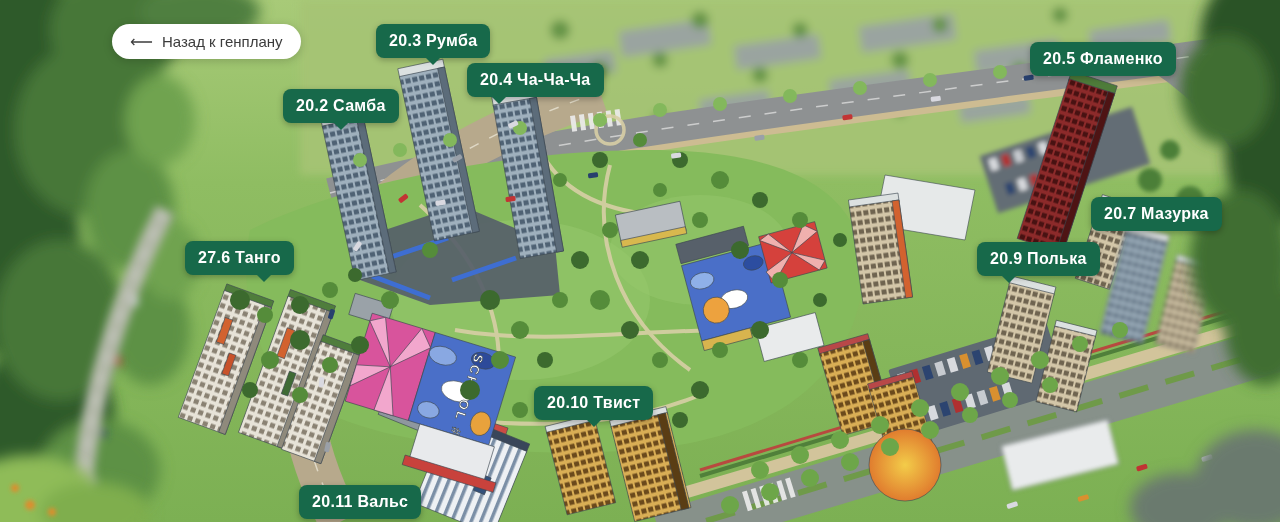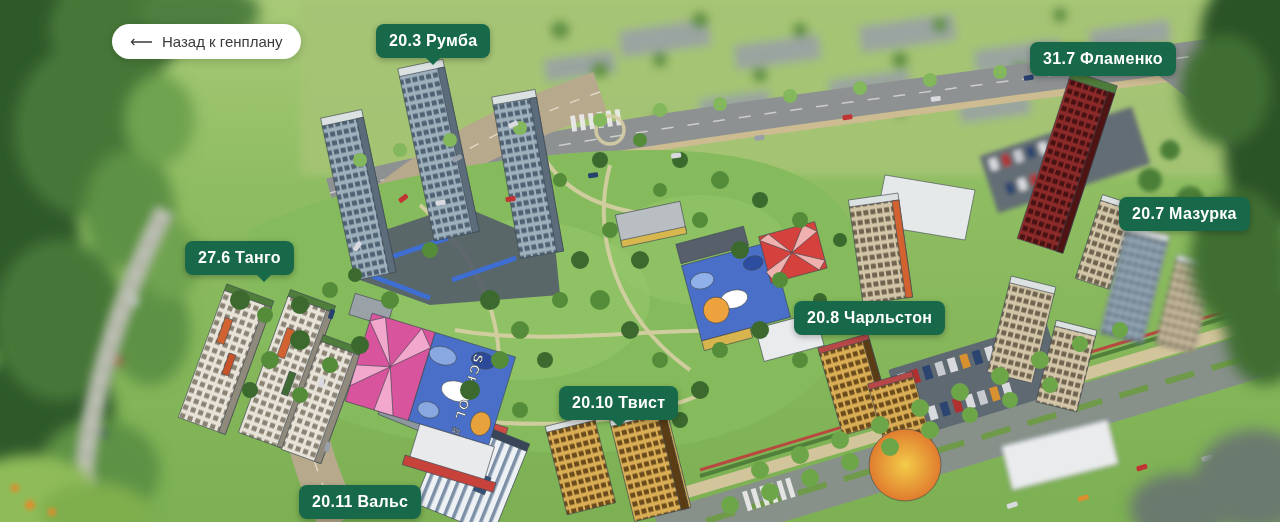--- a/index.html
+++ b/index.html
@@ -547,34 +547,43 @@
 
   <div class="back-btn">
     <span class="arr">⟵</span>
     <span>Назад к генплану</span>
   </div>
 
   <div class="lbl" style="left:185px;top:241px">
     <span>27.6 Танго</span>
     <span class="tail tail-r"></span>
   </div>
+  <div class="lbl" style="left:283px;top:89px">
+    <span>20.2 Самба</span>
+    <span class="tail tail-c"></span>
+  </div>
   <div class="lbl" style="left:376px;top:24px">
     <span>20.3 Румба</span>
     <span class="tail tail-c"></span>
   </div>
+  <div class="lbl" style="left:467px;top:63px">
+    <span>20.4 Ча-Ча-Ча</span>
+    <span class="tail tail-l"></span>
+  </div>
   <div class="lbl" style="left:1030px;top:42px">
-    <span>31.7 Фламенко</span>
-  </div>
-  <div class="lbl" style="left:1119px;top:197px">
+    <span>20.5 Фламенко</span>
+  </div>
+  <div class="lbl" style="left:1091px;top:197px">
     <span>20.7 Мазурка</span>
   </div>
-  <div class="lbl" style="left:794px;top:301px">
-    <span>20.8 Чарльстон</span>
-  </div>
-  <div class="lbl" style="left:559px;top:386px">
+  <div class="lbl" style="left:977px;top:242px">
+    <span>20.9 Полька</span>
+    <span class="tail tail-l"></span>
+  </div>
+  <div class="lbl" style="left:534px;top:386px">
     <span>20.10 Твист</span>
     <span class="tail tail-c"></span>
   </div>
   <div class="lbl" style="left:299px;top:485px">
     <span>20.11 Вальс</span>
   </div>
 
 </div>
 
 </body></html>

